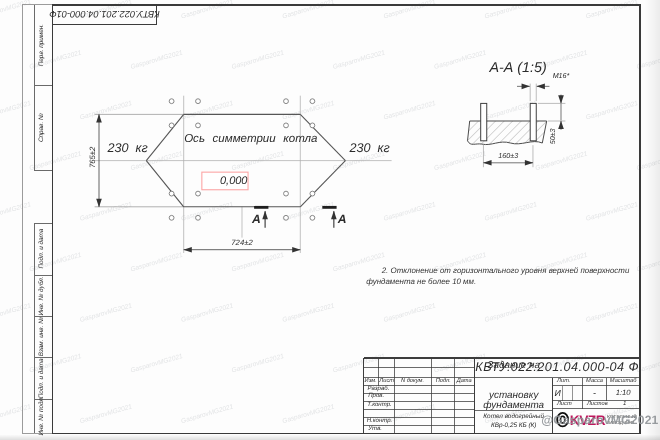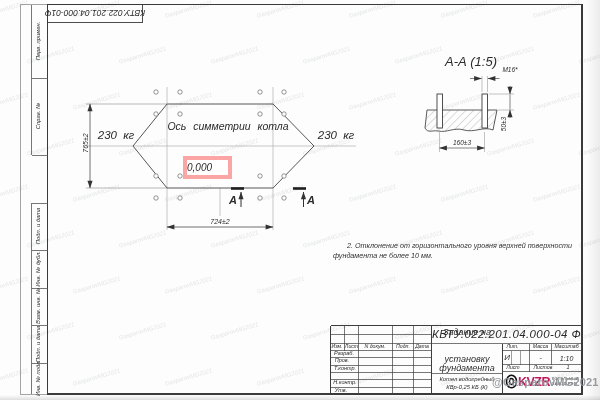--- a/index.html
+++ b/index.html
@@ -4,21 +4,21 @@
 <style>
   html,body{margin:0;padding:0;background:#e9e9e9;}
   .stage{position:relative;width:600px;height:400px;background:#fdfdfd;overflow:hidden;
          font-family:"Liberation Sans",sans-serif;}
   .line-layer{position:absolute;left:0;top:0;pointer-events:none;}
   .t{position:absolute;font-family:"Liberation Sans",sans-serif;font-style:italic;
      color:#2b2b2b;white-space:nowrap;transform:translate(-50%,-50%);line-height:1;}
   .rot90{transform:translate(-50%,-50%) rotate(-90deg);}
   .rot180{transform:translate(-50%,-50%) rotate(180deg);}
   .elev-box{position:absolute;left:183px;top:156px;width:41px;height:15px;
-     border:4px solid #fca5a5;text-align:left;line-height:15px;font-style:italic;
+     border:1px solid #fca5a5;text-align:right;line-height:15px;font-style:italic;
      font-size:10px;color:#2b2b2b;background:#fff;}
   .notes{position:absolute;left:333px;top:241px;width:248px;color:#333;}
   .notes p{margin:0;text-indent:14px;font-style:italic;font-size:7.2px;line-height:9.6px;}
   .wm-layer{position:absolute;left:0;top:0;width:600px;height:400px;pointer-events:none;}
   .wm-tile{position:absolute;font-size:6px;font-style:italic;color:#c9cccf;opacity:.5;
      transform:rotate(-16deg);white-space:nowrap;}
   .wm-main{position:absolute;left:492px;top:376px;font-size:11px;font-weight:bold;
      color:#8e9296;opacity:.9;z-index:6;letter-spacing:.2px;}
   .edge-r{position:absolute;right:0;top:0;width:14px;height:400px;
      background:linear-gradient(to right,rgba(0,0,0,0),rgba(0,0,0,.07));}

